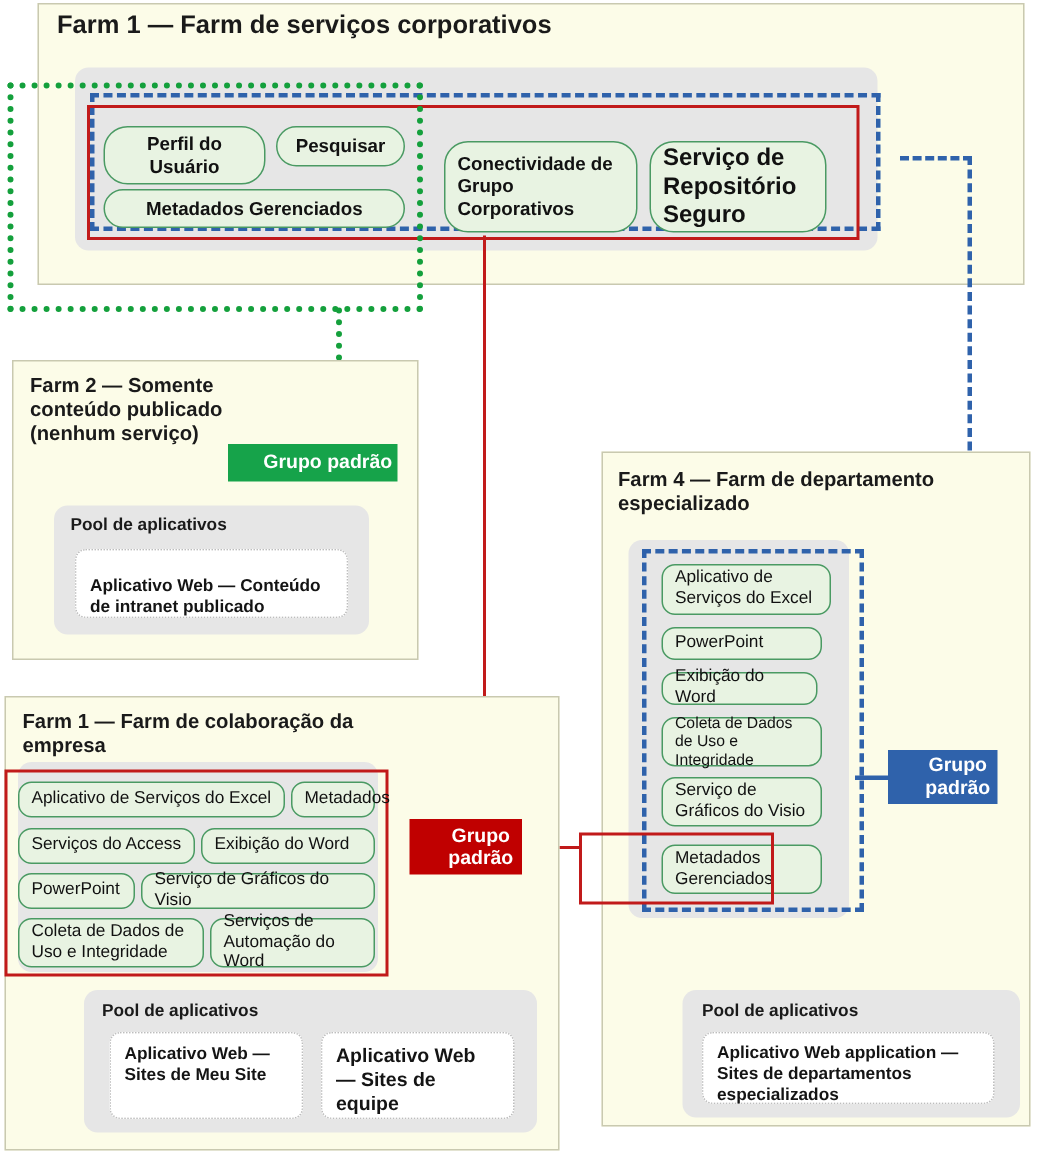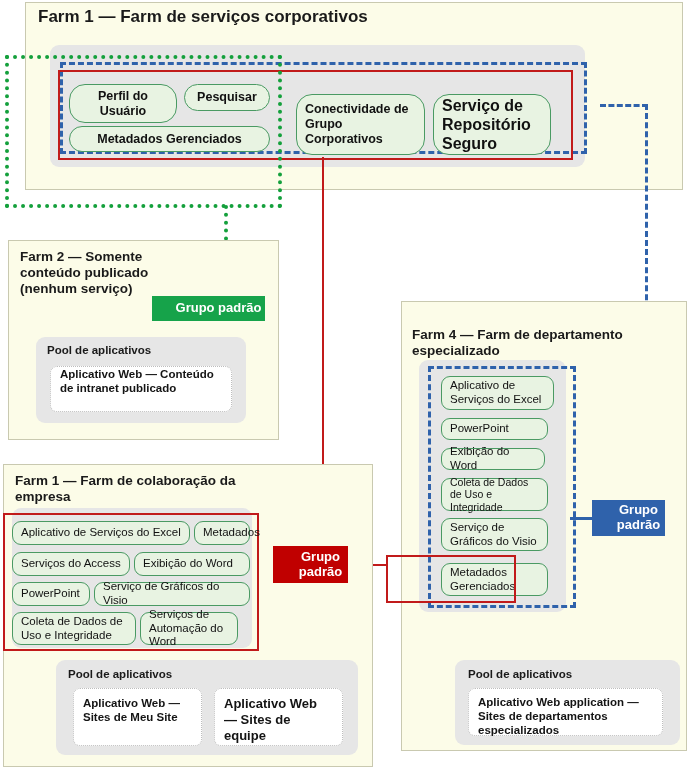--- a/index.html
+++ b/index.html
@@ -86,21 +86,21 @@
   <div class="abs red-line-v" style="left:345px;top:655px;width:0;height:34px;"></div>
   <div class="abs red-line-h" style="left:347px;top:564px;width:39px;height:0;"></div>
 
   <div class="abs farm" style="left:8px;top:240px;width:271px;height:200px;"></div>
 
   <div class="abs farm-title" style="left:20px;top:249px;width:160px;font-size:13.5px;">Farm 2 — Somente conteúdo publicado (nenhum serviço)</div>
 
   <div class="abs grey-panel" style="left:36px;top:337px;width:210px;height:86px;"></div>
   <div class="abs grey-panel-label" style="left:47px;top:344px;width:190px;font-size:11.5px;">Pool de aplicativos</div>
 
-  <div class="abs white-box" style="left:50px;top:366px;width:182px;height:46px;padding:0 9px;font-size:11.5px;">
+  <div class="abs white-box" style="left:50px;top:366px;width:182px;height:46px;padding:17px 9px;font-size:11.5px;">
     <span>Aplicativo Web — Conteúdo de intranet publicado</span>
   </div>
 
   <div class="abs badge badge-green" style="left:152px;top:296px;width:113px;height:25px;font-size:13px;">Grupo padrão</div>
 
   <div class="abs farm" style="left:3px;top:464px;width:370px;height:303px;"></div>
 
   <div class="abs farm-title" style="left:15px;top:473px;width:275px;font-size:13.5px;">Farm 1 — Farm de colaboração da empresa</div>
 
   <div class="abs grey-panel" style="left:12px;top:508px;width:240px;height:140px;"></div>
@@ -121,39 +121,39 @@
   </div>
   <div class="abs pill" style="left:12px;top:582px;width:78px;height:24px;padding:0 8px;font-size:11.5px;">
     <span>PowerPoint</span>
   </div>
   <div class="abs pill" style="left:94px;top:582px;width:156px;height:24px;padding:0 8px;font-size:11.5px;">
     <span>Serviço de Gráficos do Visio</span>
   </div>
   <div class="abs pill" style="left:12px;top:612px;width:124px;height:33px;padding:0 8px;font-size:11.5px;">
     <span>Coleta de Dados de Uso e Integridade</span>
   </div>
-  <div class="abs pill" style="left:140px;top:612px;width:98px;height:33px;padding:0 8px;font-size:11.5px;">
+  <div class="abs pill" style="left:140px;top:612px;width:110px;height:33px;padding:0 8px;font-size:11.5px;">
     <span>Serviços de Automação do Word</span>
   </div>
 
   <div class="abs grey-panel" style="left:56px;top:660px;width:302px;height:95px;"></div>
   <div class="abs grey-panel-label" style="left:68px;top:668px;width:200px;font-size:11.5px;">Pool de aplicativos</div>
 
   <div class="abs white-box" style="left:73px;top:688px;width:129px;height:58px;padding:7px 9px;font-size:11.5px;">
     <span>Aplicativo Web — Sites de Meu Site</span>
   </div>
   <div class="abs white-box" style="left:214px;top:688px;width:129px;height:58px;padding:7px 9px;font-size:13px;">
     <span>Aplicativo Web — Sites de equipe</span>
   </div>
 
   <div class="abs badge badge-red" style="left:273px;top:546px;width:75px;height:37px;font-size:13px;">Grupo padrão</div>
 
   <div class="abs farm" style="left:401px;top:301px;width:286px;height:450px;"></div>
 
-  <div class="abs farm-title" style="left:412px;top:327px;width:230px;font-size:13.5px;">Farm 4 — Farm de departamento especializado</div>
+  <div class="abs farm-title" style="left:412px;top:312px;width:230px;font-size:13.5px;">Farm 4 — Farm de departamento especializado</div>
 
   <div class="abs grey-panel" style="left:419px;top:360px;width:147px;height:252px;"></div>
 
   <div class="abs blue-dash" style="left:428px;top:366px;width:148px;height:242px;"></div>
 
   <div class="abs pill" style="left:441px;top:376px;width:113px;height:34px;padding:0 8px;font-size:11.5px;">
     <span>Aplicativo de Serviços do Excel</span>
   </div>
   <div class="abs pill" style="left:441px;top:418px;width:107px;height:22px;padding:0 8px;font-size:11.5px;">
     <span>PowerPoint</span>

